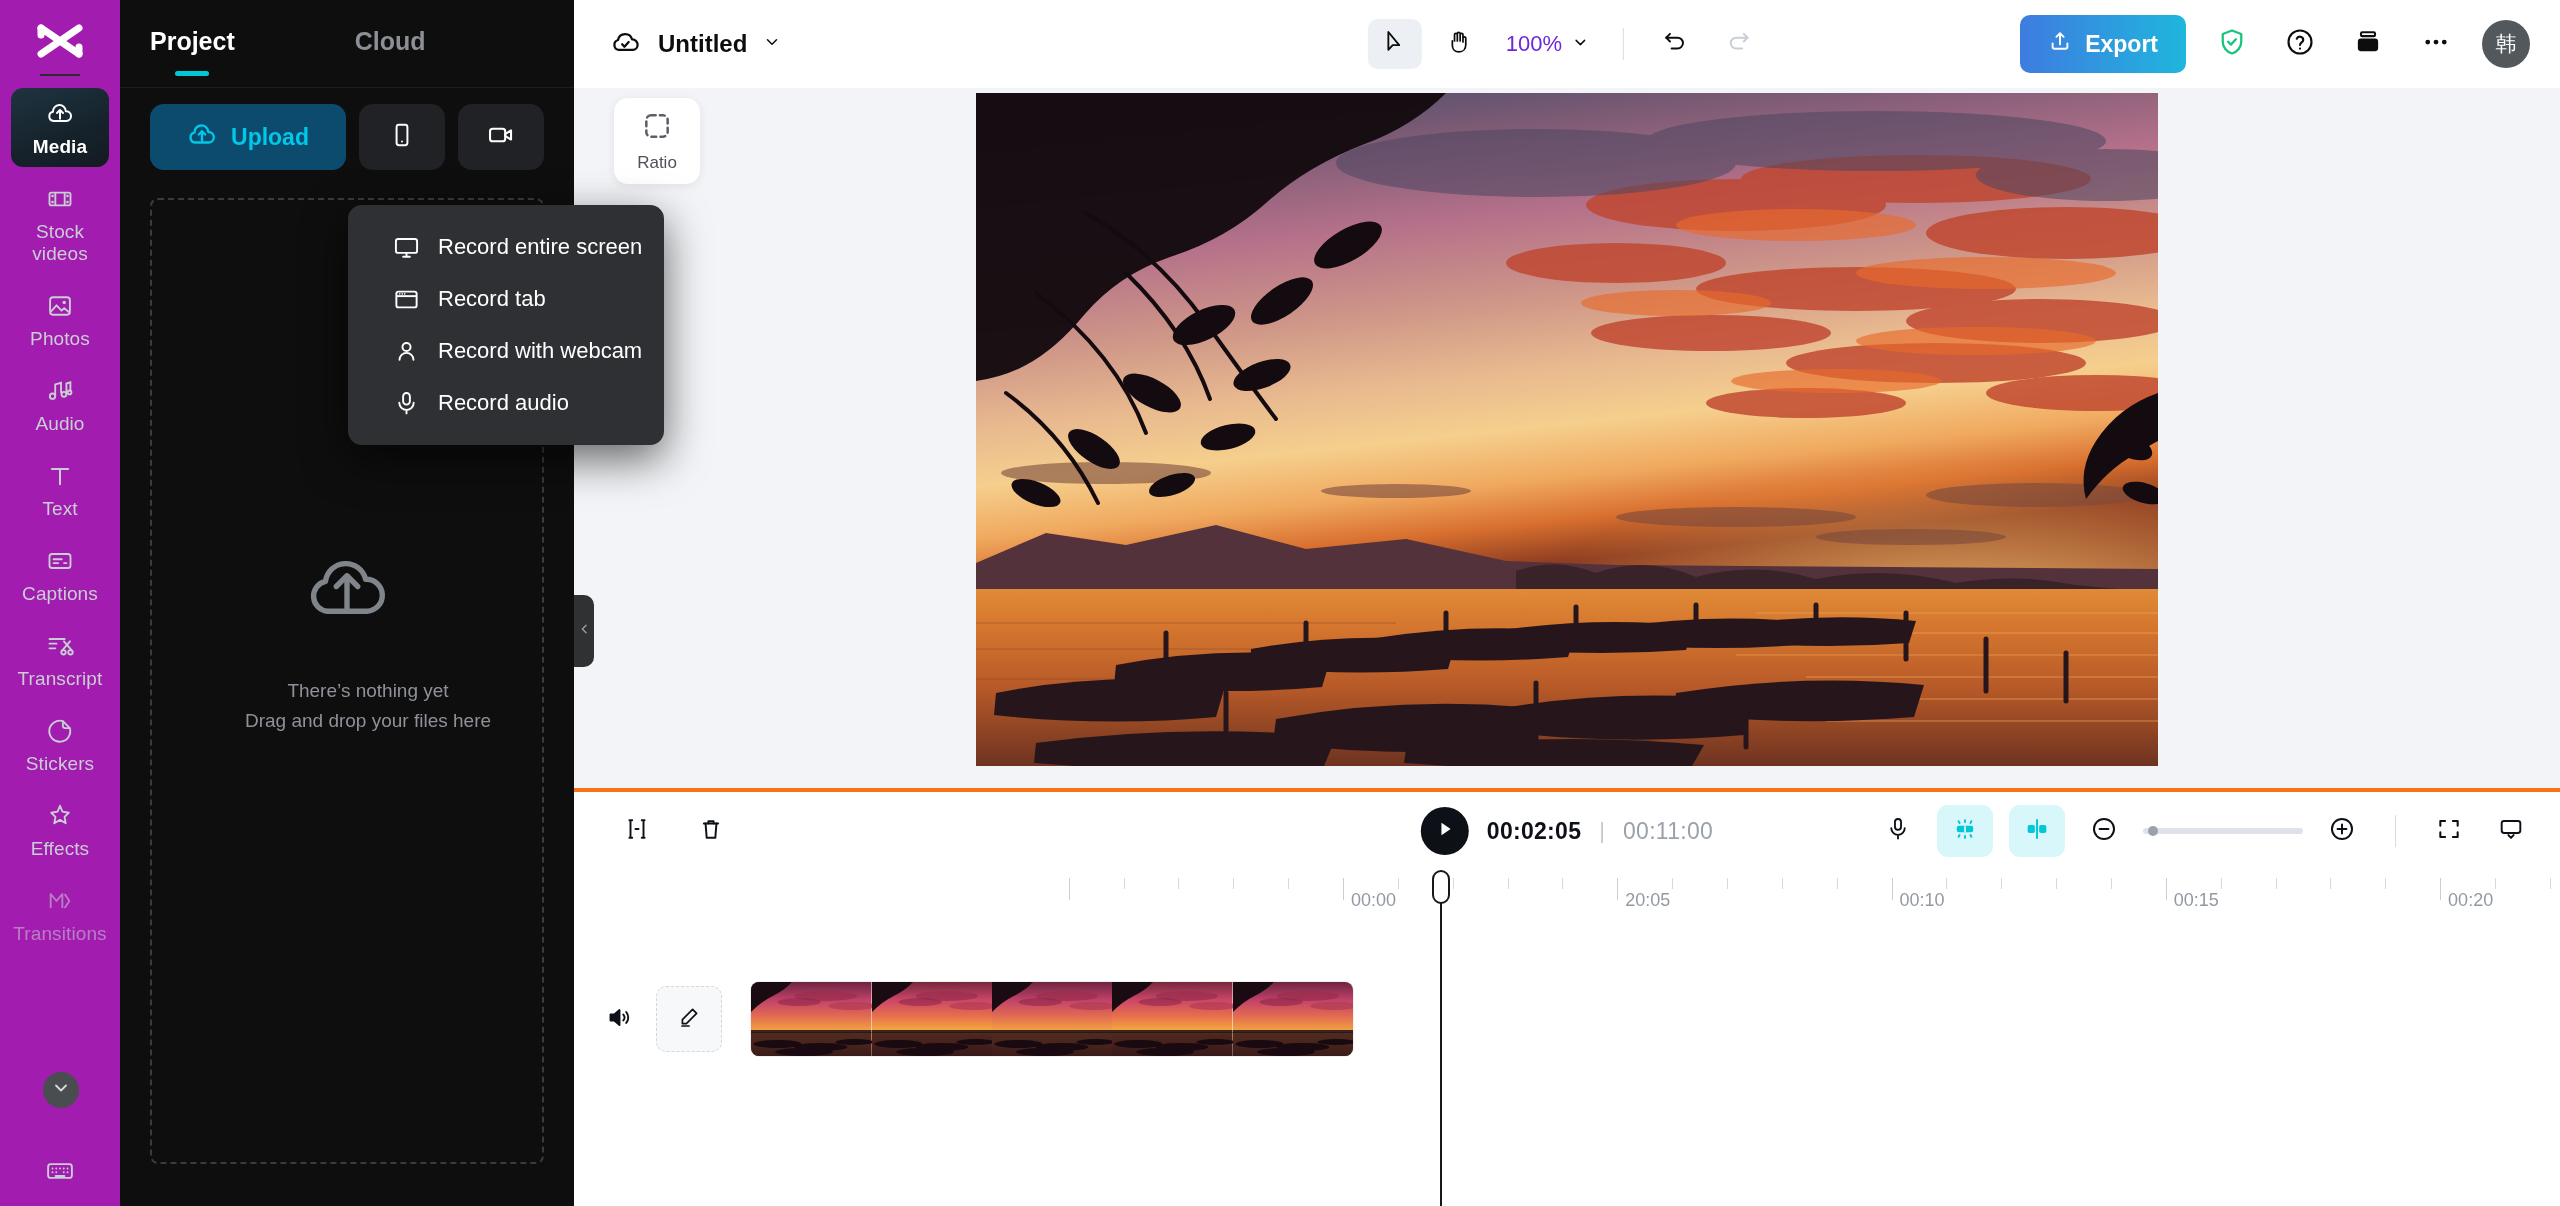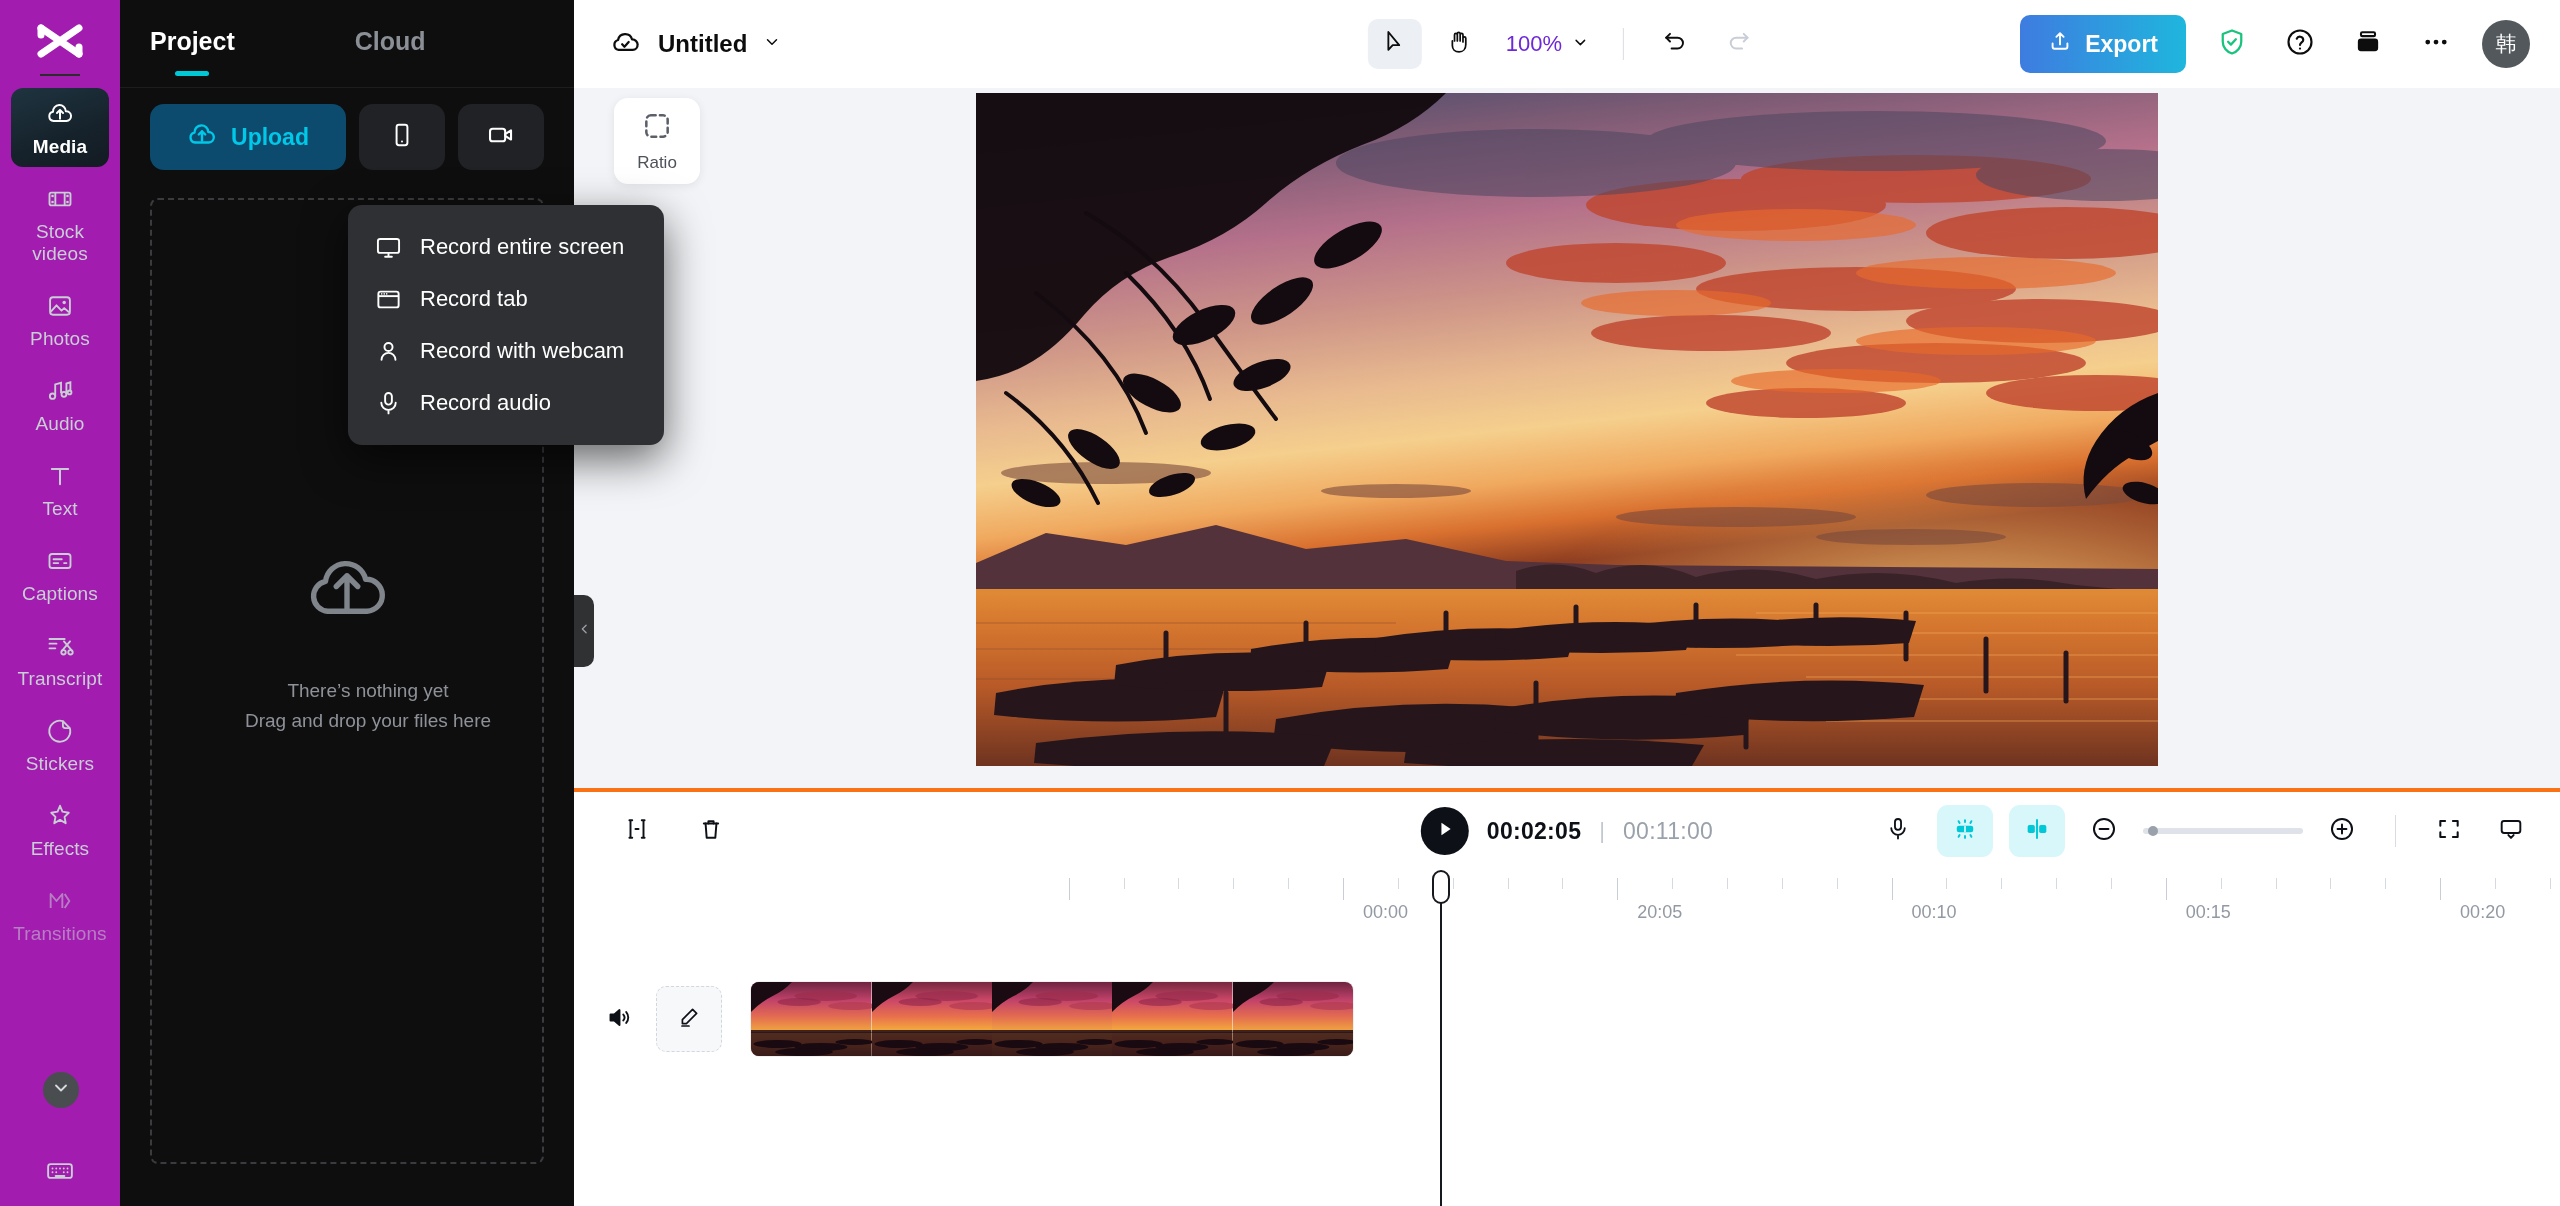--- a/index.html
+++ b/index.html
@@ -69,21 +69,21 @@
   .dz-text { margin-top: 40px; text-align: center; color: #8e9298; font-size: 19px; line-height: 30px; margin-left: 42px; }
 
   
   .rec-menu {
     position: absolute; left: 228px; top: 205px; width: 316px;
     background: #2e3033; border-radius: 14px; padding: 16px 0;
     box-shadow: 0 14px 44px rgba(0,0,0,.6); z-index: 200;
   }
   .rec-item {
     display: flex; align-items: center; gap: 18px; padding: 12px 26px; cursor: pointer;
-    color: #ffffff; font-size: 22px; white-space: nowrap;
+    color: #ffffff; font-size: 22px; white-space: nowrap; margin-left: 18px;
   }
   .rec-item .rec-ico { width: 28px; height: 28px; display:flex; align-items:center; justify-content:center; flex:0 0 28px;}
 
   
   .collapse-handle {
     position: absolute; left: 574px; top: 595px; width: 20px; height: 72px;
     background: #303133; border-radius: 0 10px 10px 0;
     display: flex; align-items: center; justify-content: center; z-index: 35; cursor: pointer;
   }
 
@@ -137,21 +137,21 @@
   .tl-right { position:absolute; right: 26px; display:flex; align-items:center; gap: 16px; }
   .cy-btn { width: 56px; height: 52px; border-radius: 11px; background:#d8f7fa; display:flex; align-items:center; justify-content:center; cursor:pointer;}
   .zslider { width: 160px; height: 6px; background:#dfe3e9; border-radius: 3px; position:relative; cursor:pointer;}
   .zslider .knob { position:absolute; left: 0; top: -2px; width: 10px; height: 10px; border-radius:50%; background:#9aa1ab;}
 
   .tl-body { height: 336px; background:#ffffff; position:relative; overflow:hidden; }
   .ruler { position:absolute; left:0; top:0; width:100%; height: 54px; }
   .tick { position:absolute; top: 8px; width:1px; background:#d5d9e0; }
   .tick.major { height: 22px; background:#c9ced6; }
   .tick.minor { height: 11px; }
-  .rlabel { position:absolute; top: 32px; font-size: 18px; color:#9399a3;margin-left:12px; }
+  .rlabel { position:absolute; top: 20px; font-size: 18px; color:#9399a3; }
   .playhead { position:absolute; top: 8px; width: 2px; background:#15181d; z-index: 20; }
   .playhead-knob {
     position:absolute; top: 0px; width: 18px; height: 34px; border-radius: 9px;
     background:#ffffff; border: 2px solid #15181d; z-index: 21; cursor: grab;
   }
   .track-row { position:absolute; left:0; top: 112px; height: 74px; width:100%; display:flex; align-items:center; }
   .spk { position:absolute; left: 22px; width: 46px; height:46px; display:flex; align-items:center; justify-content:center; cursor:pointer;}
   .pen-btn { position:absolute; left: 82px; width: 66px; height: 66px; border-radius: 10px;
     border: 1px dashed #d2d7de; background:#f7f8fa; display:flex; align-items:center; justify-content:center; cursor:pointer; }
   .clip {

